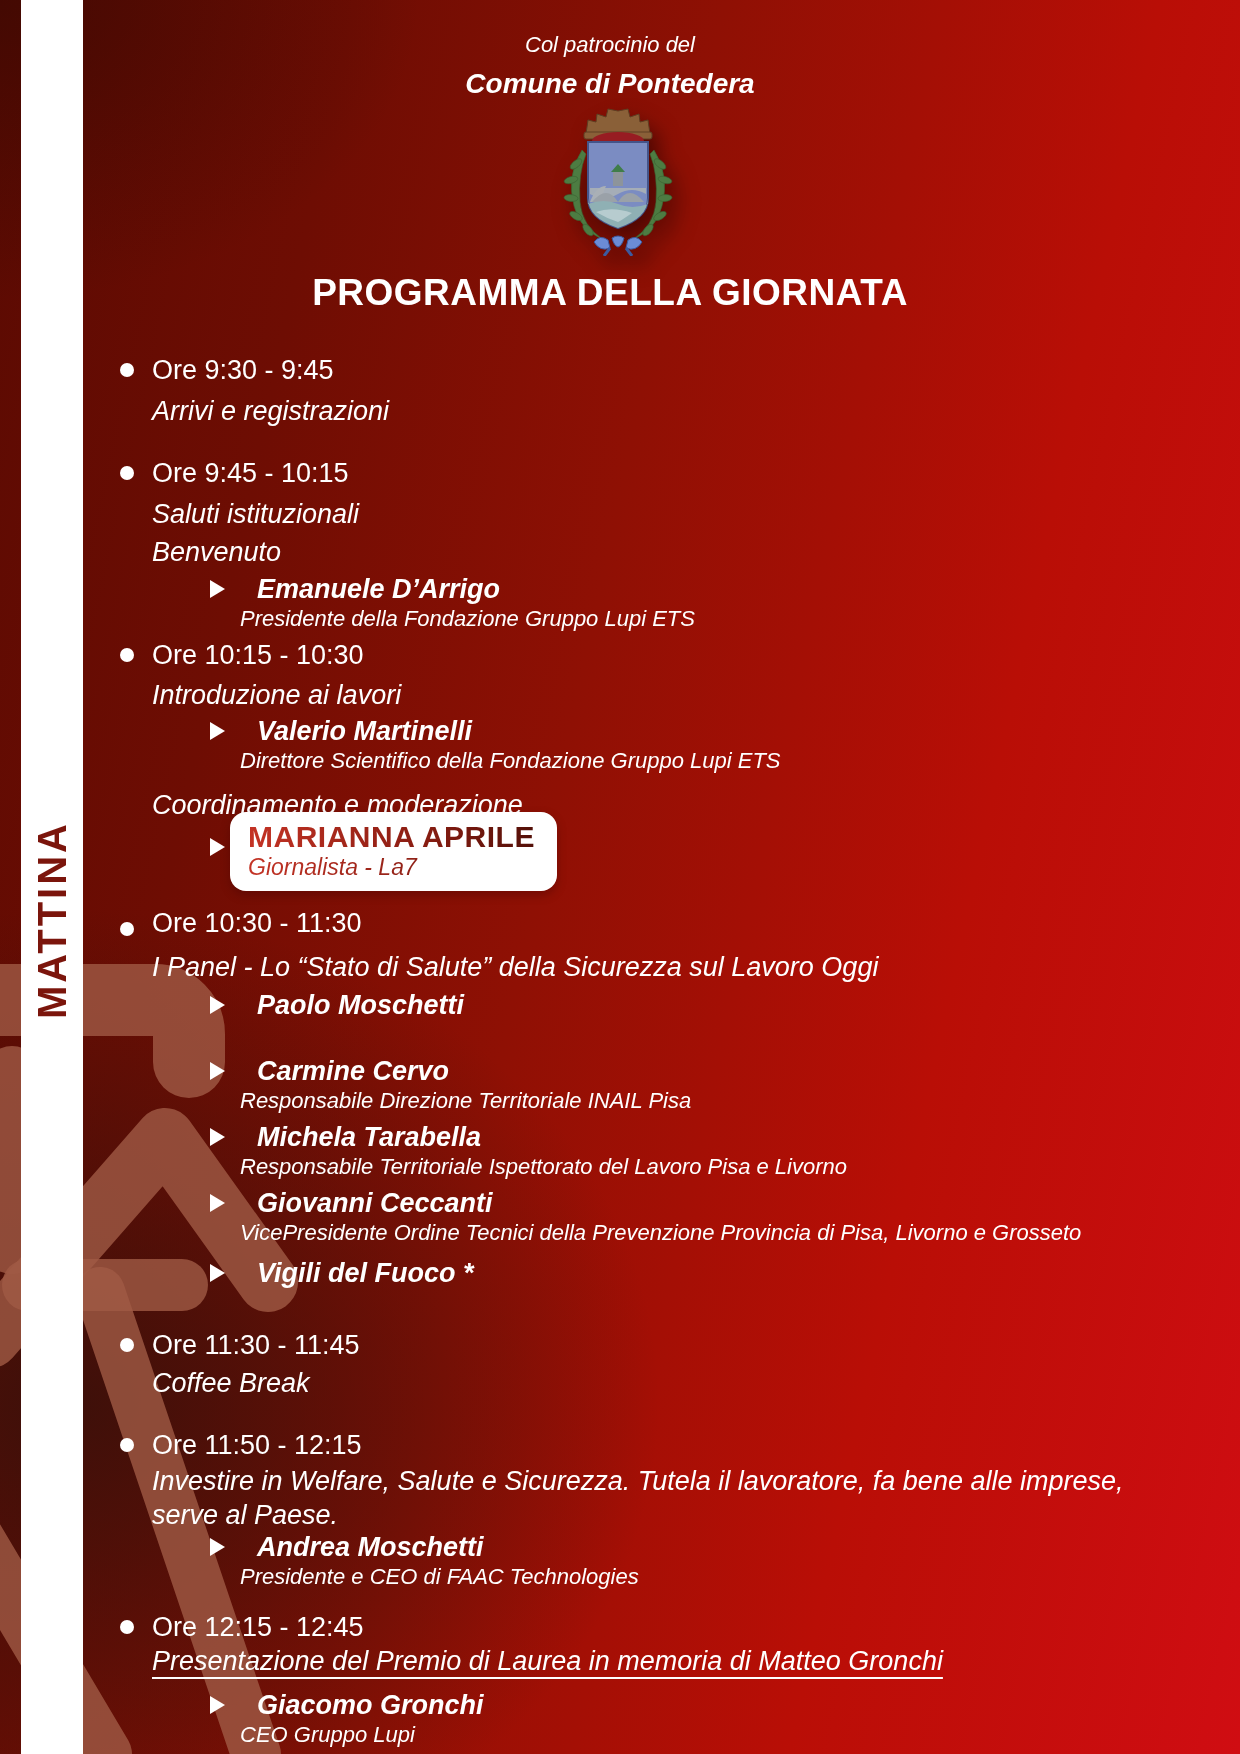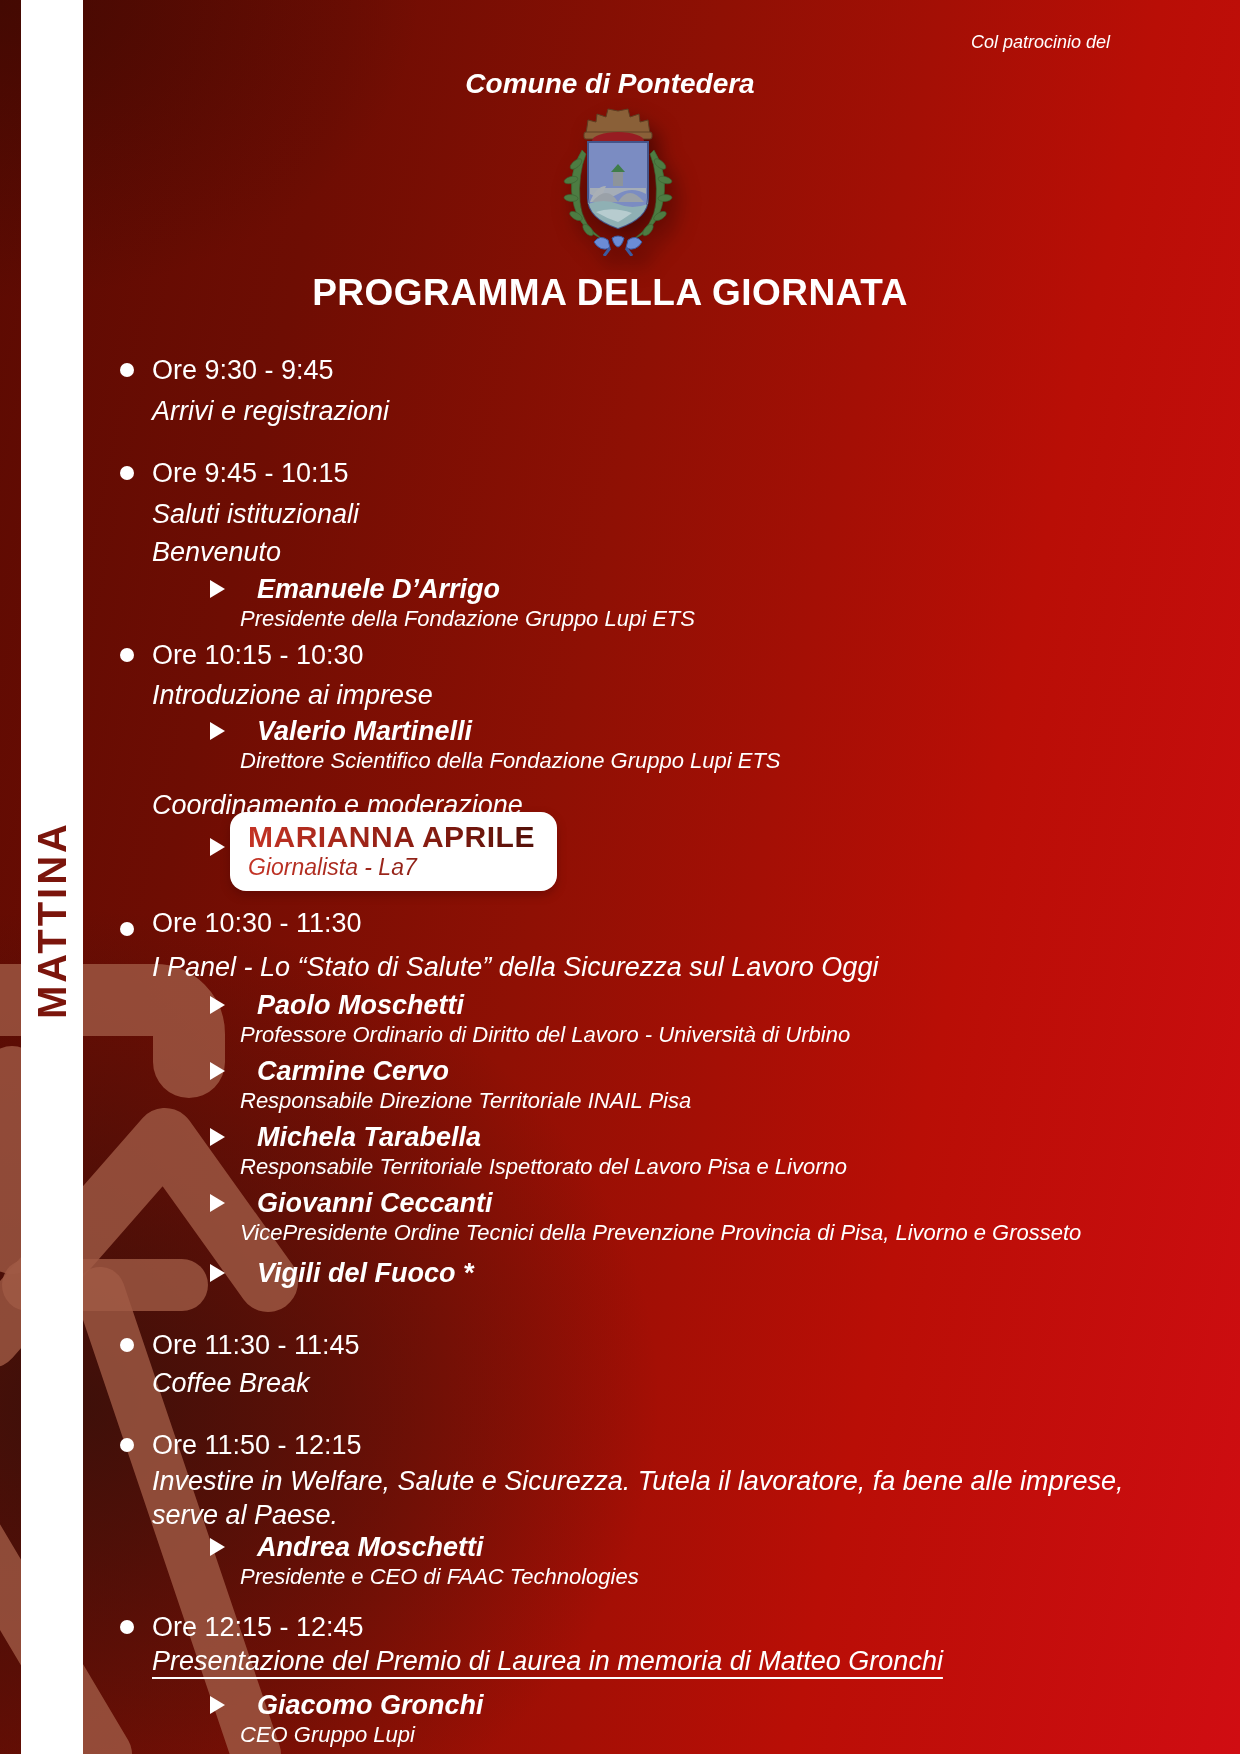--- a/index.html
+++ b/index.html
@@ -11,21 +11,21 @@
           radial-gradient(700px 500px at 0% 0%, rgba(40,8,2,0.45), rgba(40,8,2,0) 60%),
           linear-gradient(102deg,#5a0a02 0%,#6e0d03 22%,#8f1004 45%,#b90e06 72%,#d00d12 100%);}
   .watermark{position:absolute;inset:0;z-index:1;}
   .sidebar-strip{position:absolute;left:21px;top:0;width:62px;height:1754px;background:#ffffff;z-index:2;}
   .sidebar-label-wrap{position:absolute;left:21px;top:740px;width:62px;height:360px;z-index:3;
         display:flex;align-items:center;justify-content:center;}
   .sidebar-label{writing-mode:vertical-rl;transform:rotate(180deg);
         font-size:40px;font-weight:bold;letter-spacing:3px;color:#7b150c;}
   .content{position:absolute;inset:0;z-index:4;color:#fff;}
   .center-col{position:absolute;left:110px;width:1000px;text-align:center;}
-  .patronage1{top:32px;font-size:18px;font-style:italic;font-weight:300;text-align:right;}
+  .patronage1{top:32px;font-size:22px;font-style:italic;font-weight:300;}
   .patronage2{top:68px;font-size:28px;font-style:italic;font-weight:bold;}
   .crest{position:absolute;left:552px;top:106px;width:132px;height:150px;
          filter:drop-shadow(8px 12px 10px rgba(30,0,0,.55));}
   .page-title{top:272px;font-size:37px;font-weight:bold;letter-spacing:0.5px;}
   .bullet{position:absolute;left:120px;width:14px;height:14px;border-radius:50%;background:#fff;}
   .t{position:absolute;left:152px;font-size:27px;font-weight:normal;white-space:nowrap;}
   .sub{position:absolute;left:152px;font-size:27px;font-style:italic;white-space:nowrap;}
   .sub.wrap{white-space:normal;width:1020px;line-height:34px;}
   .underlined{text-decoration:underline;text-underline-offset:7px;text-decoration-thickness:2px;}
   .arrow{position:absolute;left:210px;width:0;height:0;
@@ -120,39 +120,38 @@
     <div class="bullet" style="top:466px"></div>
     <div class="t" style="top:458px">Ore 9:45 - 10:15</div>
     <div class="sub" style="top:499px">Saluti istituzionali</div>
     <div class="sub" style="top:537px">Benvenuto</div>
     <div class="arrow" style="top:580px"></div>
     <div class="name" style="top:574px">Emanuele D’Arrigo</div>
     <div class="role" style="top:606px">Presidente della Fondazione Gruppo Lupi ETS</div>
 
     <div class="bullet" style="top:648px"></div>
     <div class="t" style="top:640px">Ore 10:15 - 10:30</div>
-    <div class="sub" style="top:680px">Introduzione ai imprese</div>
+    <div class="sub" style="top:680px">Introduzione ai lavori</div>
     <div class="arrow" style="top:722px"></div>
     <div class="name" style="top:716px">Valerio Martinelli</div>
     <div class="role" style="top:748px">Direttore Scientifico della Fondazione Gruppo Lupi ETS</div>
 
     <div class="sub" style="top:790px">Coordinamento e moderazione</div>
     <div class="arrow" style="top:838px"></div>
     <div class="mod-box">
       <div class="mod-name">MARIANNA APRILE</div>
       <div class="mod-role">Giornalista - La7</div>
     </div>
 
     <div class="bullet" style="top:922px"></div>
     <div class="t" style="top:908px">Ore 10:30 - 11:30</div>
     <div class="sub" style="top:952px">I Panel -  Lo “Stato di Salute” della Sicurezza sul Lavoro Oggi</div>
 
     <div class="arrow" style="top:996px"></div>
     <div class="name" style="top:990px">Paolo Moschetti</div>
-    <div class="role" style="top:1022px">Professore Ordinario di Diritto del Lavoro - Università di Urbino</div>
 
     <div class="arrow" style="top:1062px"></div>
     <div class="name" style="top:1056px">Carmine Cervo</div>
     <div class="role" style="top:1088px">Responsabile Direzione Territoriale INAIL Pisa</div>
 
     <div class="arrow" style="top:1128px"></div>
     <div class="name" style="top:1122px">Michela Tarabella</div>
     <div class="role" style="top:1154px">Responsabile Territoriale Ispettorato del Lavoro Pisa e Livorno</div>
 
     <div class="arrow" style="top:1194px"></div>

